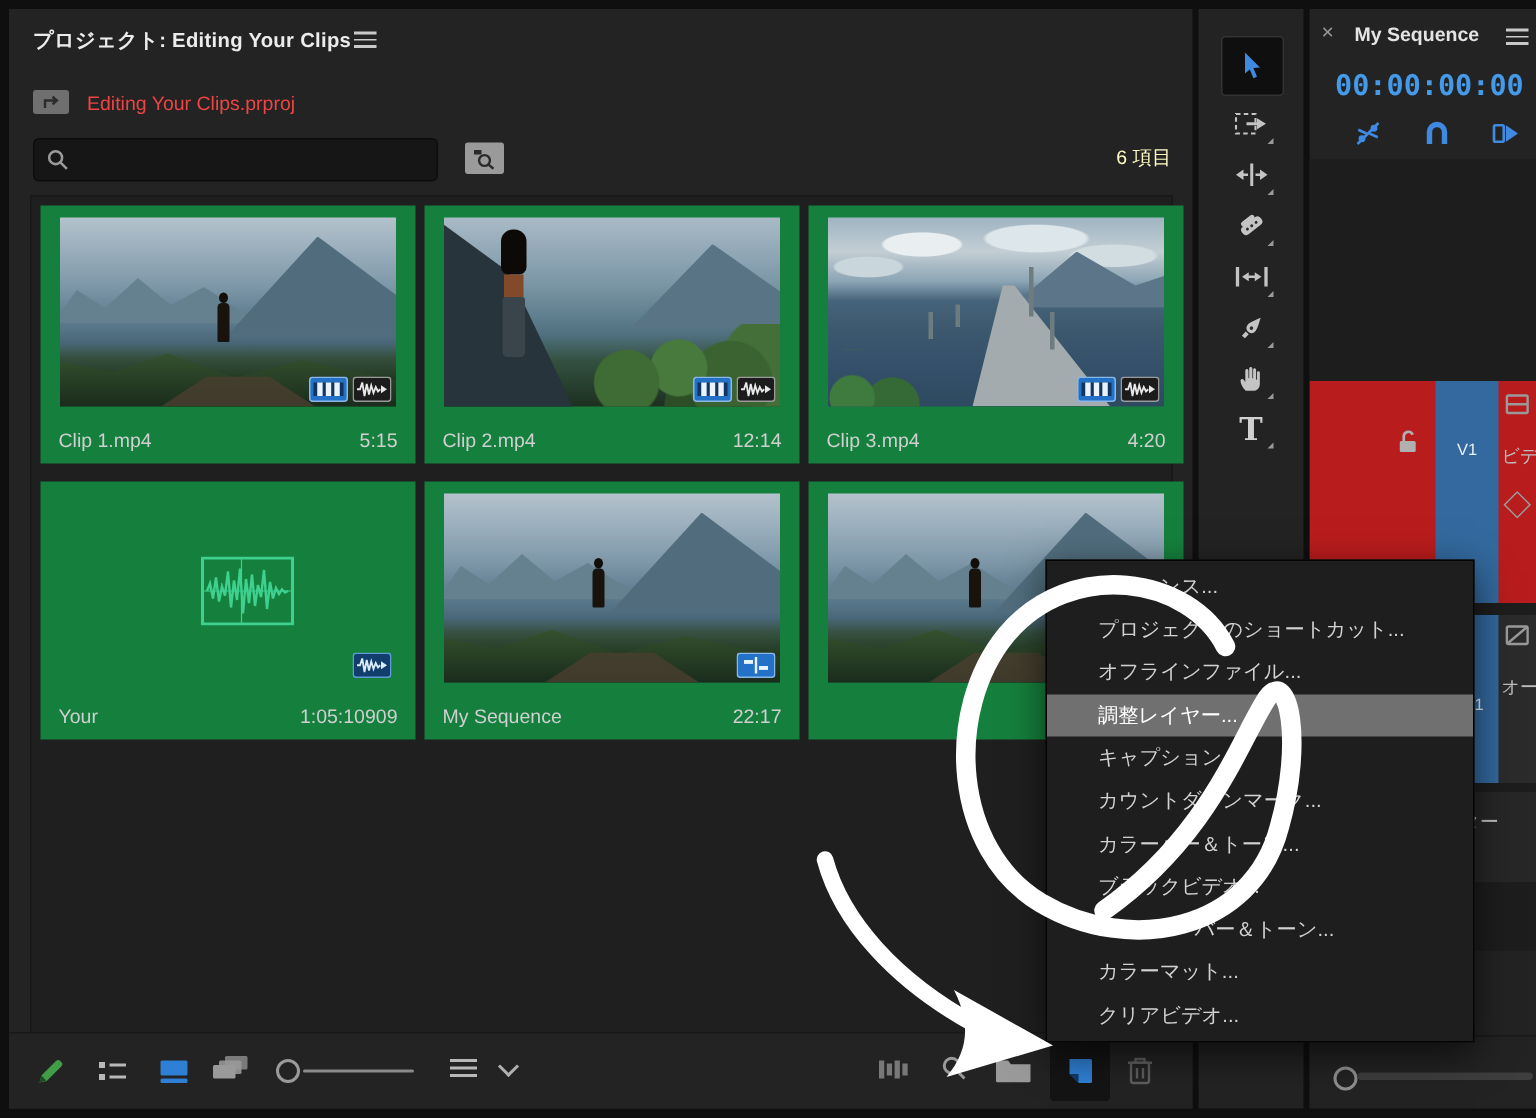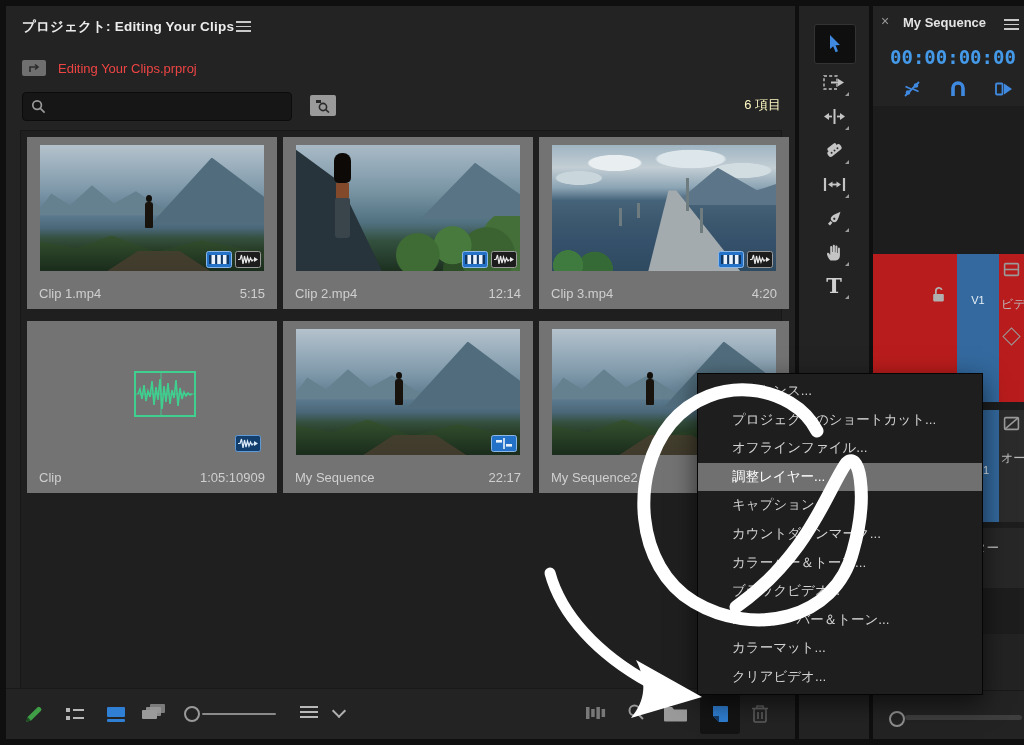--- a/index.html
+++ b/index.html
@@ -16,21 +16,21 @@
   .crumb-icon{position:absolute;left:16px;top:54px;width:24px;height:16px;background:#6f6f6f;border-radius:2px;display:flex;align-items:center;justify-content:center;}
   .crumb-icon svg{display:block;}
   .pp-file{position:absolute;left:52px;top:55px;font-size:13px;color:#ef4444;}
   .search-box{position:absolute;left:16px;top:86px;width:268px;height:27px;background:#161616;border:1px solid #0c0c0c;border-radius:4px;display:flex;align-items:center;}
   .search-box svg{margin-left:8px;}
   .search-box input{background:transparent;border:none;outline:none;color:#ddd;font-size:13px;margin-left:6px;width:220px;font-family:inherit;}
   .bin-search{position:absolute;left:304px;top:89px;width:26px;height:21px;background:#9a9a9a;border-radius:2px;display:flex;align-items:center;justify-content:center;cursor:pointer;}
   .pp-count{position:absolute;right:14px;top:90px;font-size:13px;color:#fef9c3;}
 
   .grid{position:absolute;left:14px;top:124px;width:760px;height:561px;background:#1f1f1f;border:1px solid #181818;}
-  .tile{position:absolute;width:250px;height:172px;background:#737373;}
+  .tile{position:absolute;width:250px;height:172px;background:#15803d;}
   .thumb{position:absolute;left:13px;top:8px;width:224px;height:126px;background:#0e0e0e;overflow:hidden;}
   .tile-labels{position:absolute;left:12px;right:12px;bottom:8px;display:flex;justify-content:space-between;font-size:13px;color:#cfcfcf;}
   .badges{position:absolute;right:3px;bottom:3px;display:flex;gap:3px;}
 
   
   .scene{background:linear-gradient(180deg,#b4c2cc 0%,#96abba 20%,#7e98a9 36%,#6b8799 46%,#587689 58%,#4a6779 66%,#35503f 74%,#22371f 86%,#15231a 100%);}
   .scene .volcano{position:absolute;right:-8%;top:10%;width:58%;height:52%;background:#516d7d;clip-path:polygon(0 100%,46% 0,100% 80%,100% 100%);}
   .scene .ridge{position:absolute;left:-2%;top:24%;width:70%;height:32%;background:#65808f;clip-path:polygon(0 100%,10% 45%,22% 75%,36% 25%,50% 70%,64% 40%,80% 80%,100% 100%);}
   .scene .fg{position:absolute;left:0;bottom:0;width:100%;height:36%;background:linear-gradient(180deg,#3c5c34,#1a2c1c);clip-path:polygon(0 35%,16% 50%,32% 22%,52% 58%,72% 32%,100% 62%,100% 100%,0 100%);}
   .scene .path{position:absolute;left:30%;bottom:0;width:46%;height:16%;background:#4a3f30;clip-path:polygon(0 100%,30% 0,70% 0,100% 100%);opacity:.8;}
@@ -256,21 +256,21 @@
           </svg>
           <div class="badges">
             <svg class="badge" viewBox="0 0 26 17">
                 <rect x="0.5" y="0.5" width="25" height="16" rx="2" fill="#123e6e" stroke="#5e9ad8"></rect>
                 <polyline points="3,8.5 5,8.5 6.5,4 8,13 9.5,5 11,12 12.5,6 14,11 15.5,7 17,10 18.5,8.5" fill="none" stroke="#dcebfa" stroke-width="1.2"></polyline>
                 <path d="M23 8.5 l-4 -2.6 v5.2 Z" fill="#dcebfa"></path>
               </svg>
           </div>
         </div>
         <div class="tile-labels">
-          <span>Clip</span>
+          <span>Your</span>
           <span>1:05:10909</span>
         </div>
       </div>
 
       <div class="tile" style="left:262px;top:190px;">
         <div class="thumb scene">
           <div class="ridge"></div>
             <div class="volcano"></div>
             <div class="fg"></div>
             <div class="path"></div>
@@ -296,24 +296,20 @@
       <div class="tile" style="left:518px;top:190px;">
         <div class="thumb scene">
           <div class="ridge"></div>
             <div class="volcano"></div>
             <div class="fg"></div>
             <div class="path"></div>
           <div class="person" style="left:42%;top:34%;">
               <div class="p-head"></div>
               <div class="p-body"></div>
             </div>
-        </div>
-        <div class="tile-labels">
-          <span>My Sequence2</span>
-          <span></span>
         </div>
       </div>
     </div>
 
     <div class="pp-toolbar">
       <div class="tb" style="left:16px;top:14px;width:24px;height:22px;">
         <svg width="22" height="22" viewBox="0 0 20 20">
             <path d="M3 17 l1.2-4.2 L13 4 a1.8 1.8 0 0 1 2.6 0 l0.6 0.6 a1.8 1.8 0 0 1 0 2.6 L7.4 16 Z" fill="#3f9e46"></path>
             <path d="M3 17 l1.2-4.2 2.9 3 Z" fill="#1c4e22"></path>
           </svg>

